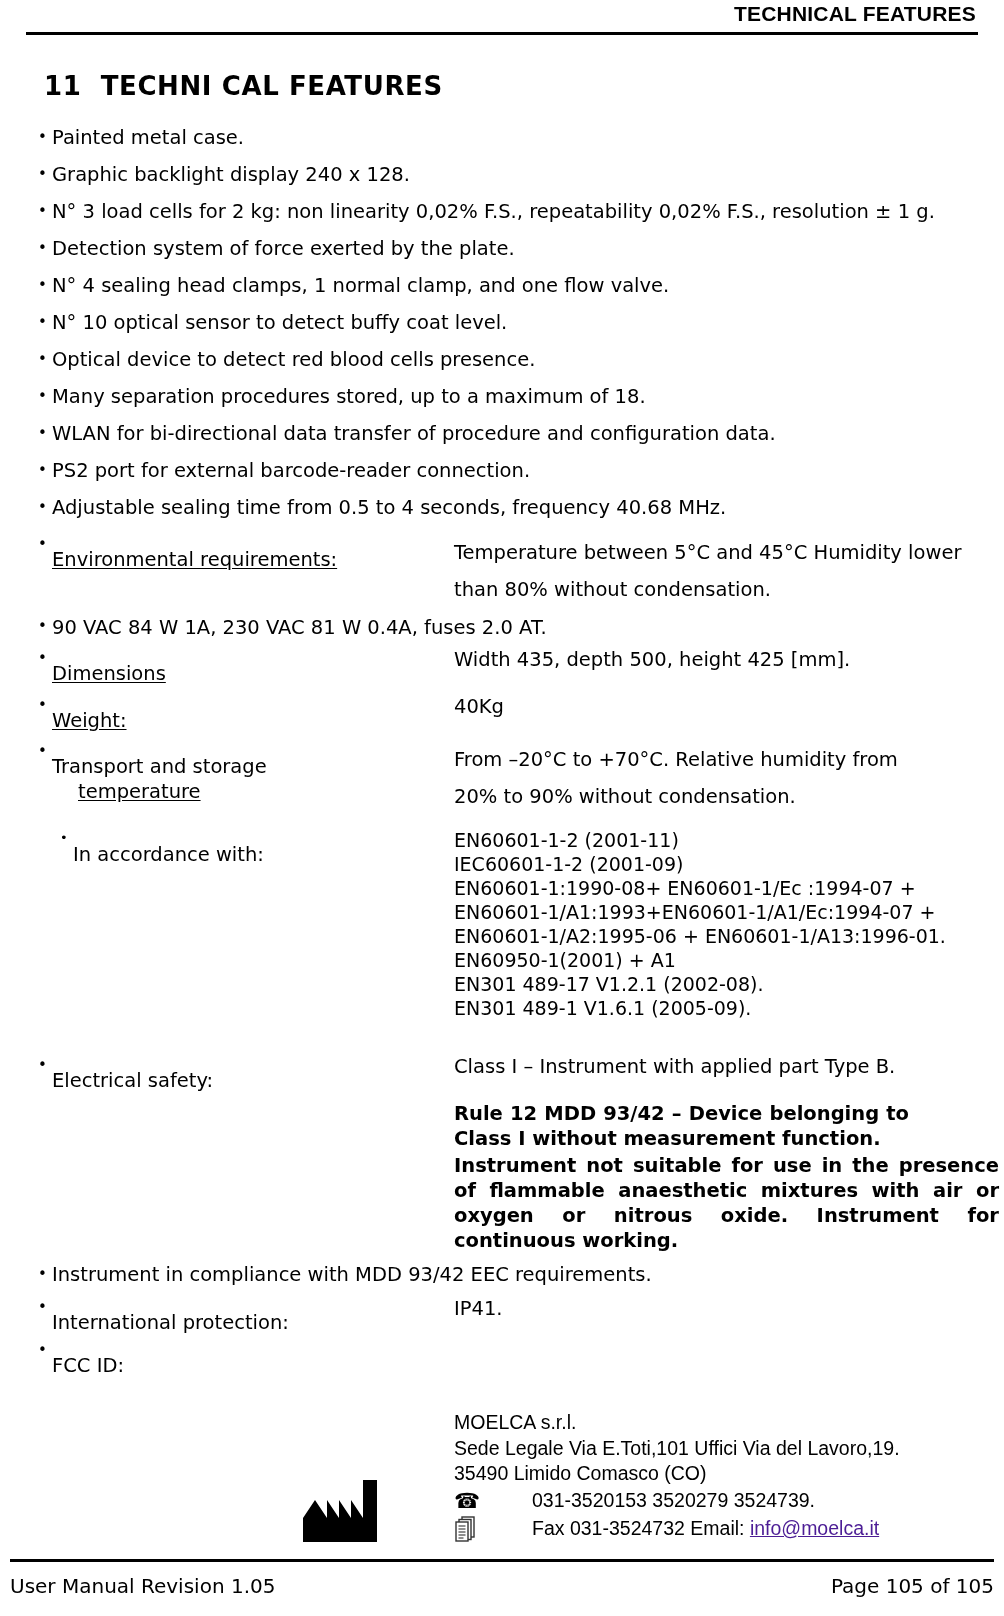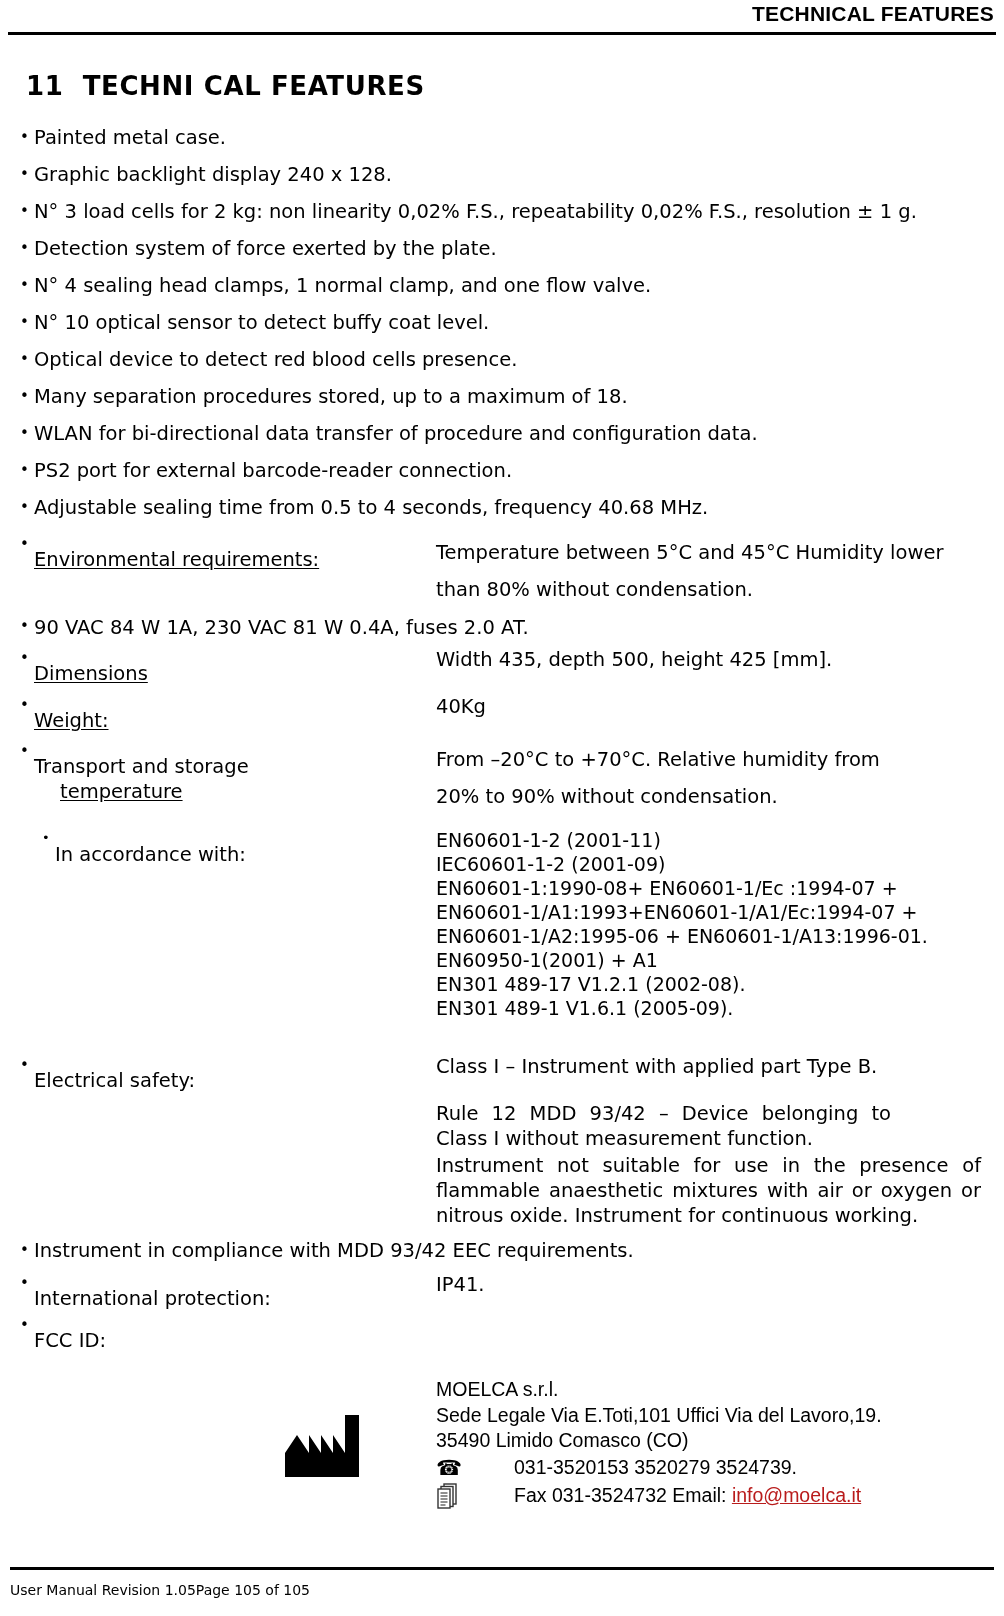--- a/index.html
+++ b/index.html
@@ -9,21 +9,21 @@
   }
   body {
     font-family: "DejaVu Sans", sans-serif;
     color: #000000;
   }
   .page {
     position: relative;
     width: 1004px;
     height: 1616px;
     box-sizing: border-box;
-    padding: 0 8px;
+    padding: 0 26px;
     overflow: hidden;
   }
 
   
   .doc-header {
     font-family: "Liberation Sans", sans-serif;
     font-weight: bold;
     font-size: 21px;
     text-align: right;
     letter-spacing: 0.2px;
@@ -124,27 +124,28 @@
 
   .para-block {
     flex: 1 1 auto;
     font-size: 19.5px;
     line-height: 1.28;
   }
   .para-block .justified {
     text-align: justify;
   }
   .para-block p { margin: 0; }
-  .para-block p + p { margin-top: 2px; }
+  .para-block p + p { margin-top: 2px; font-weight: bold; }
 
   
   .mfr-wrap {
     display: flex;
     margin-left: 12px;
-    margin-top: 24px;
+    margin-top: 32px;
+    align-items: flex-end;
   }
   .mfr-icon-col {
     flex: 0 0 auto;
     width: 416px;
     display: flex;
     justify-content: flex-start;
     padding-left: 265px;
     padding-top: 38px;
     box-sizing: border-box;
   }
@@ -162,39 +163,40 @@
   }
   .contact-glyph {
     flex: 0 0 auto;
     width: 78px;
     font-size: 21px;
     line-height: 1;
   }
   .contact-glyph.fax svg { display: block; }
   .contact-text { flex: 1 1 auto; }
   .email-link {
-    color: #b91c1c;
+    color: #4c1d95;
     text-decoration: underline;
   }
 
   
   .footer {
     position: absolute;
     left: 10px;
     right: 10px;
     bottom: 18px;
   }
   .footer-rule {
     border: 0;
     border-top: 3px solid #000;
     margin: 0 0 12px 0;
   }
   .footer-row {
     display: flex;
-    font-size: 14px;
+    justify-content: space-between;
+    font-size: 20px;
   }
 </style>
 </head>
 <body>
 
 <div class="page">
 
   <div class="doc-header">TECHNICAL FEATURES</div>
   <hr class="header-rule">
 

